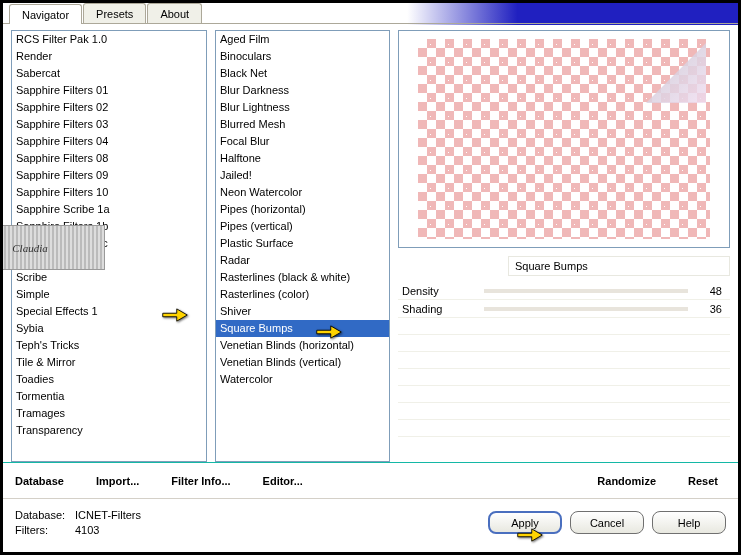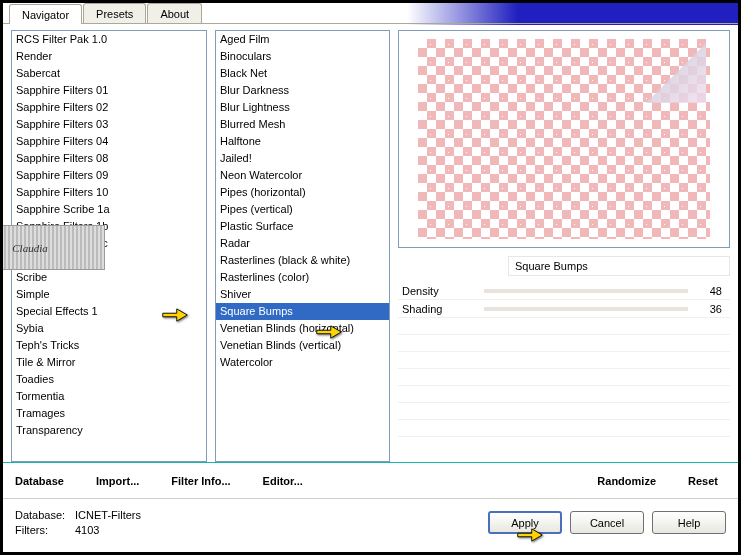--- a/index.html
+++ b/index.html
@@ -179,21 +179,21 @@
     align-items:center;
   }
   .dbinfo { font-size:11px; line-height:15px; }
   .dbinfo .lbl { display:inline-block; width:60px;}
   .footer .spacer { flex:1; }
   .btn {
     min-width: 74px;
     height: 23px;
     border: 1px solid #707070;
     background: linear-gradient(#fff,#e8e8e0);
-    border-radius: 3px;
+    border-radius: 8px;
     margin-left: 8px;
     cursor: pointer;
     font: inherit;
     position: relative;
   }
   .btn.default { border: 2px solid #4a6fbf; }
 
   .cursor-hand {
     position:absolute;
     width: 28px; height: 22px;
@@ -249,20 +249,21 @@
       </div>
   </div>
   <div class="col col-mid">
     <div class="listbox" id="filter-list">
         <div class="item">Aged Film</div>
         <div class="item">Binoculars</div>
         <div class="item">Black Net</div>
         <div class="item">Blur Darkness</div>
         <div class="item">Blur Lightness</div>
         <div class="item">Blurred Mesh</div>
+        <div class="item">Focal Blur</div>
         <div class="item">Halftone</div>
         <div class="item">Jailed!</div>
         <div class="item">Neon Watercolor</div>
         <div class="item">Pipes (horizontal)</div>
         <div class="item">Pipes (vertical)</div>
         <div class="item">Plastic Surface</div>
         <div class="item">Radar</div>
         <div class="item">Rasterlines (black &amp; white)</div>
         <div class="item">Rasterlines (color)</div>
         <div class="item">Shiver</div>

